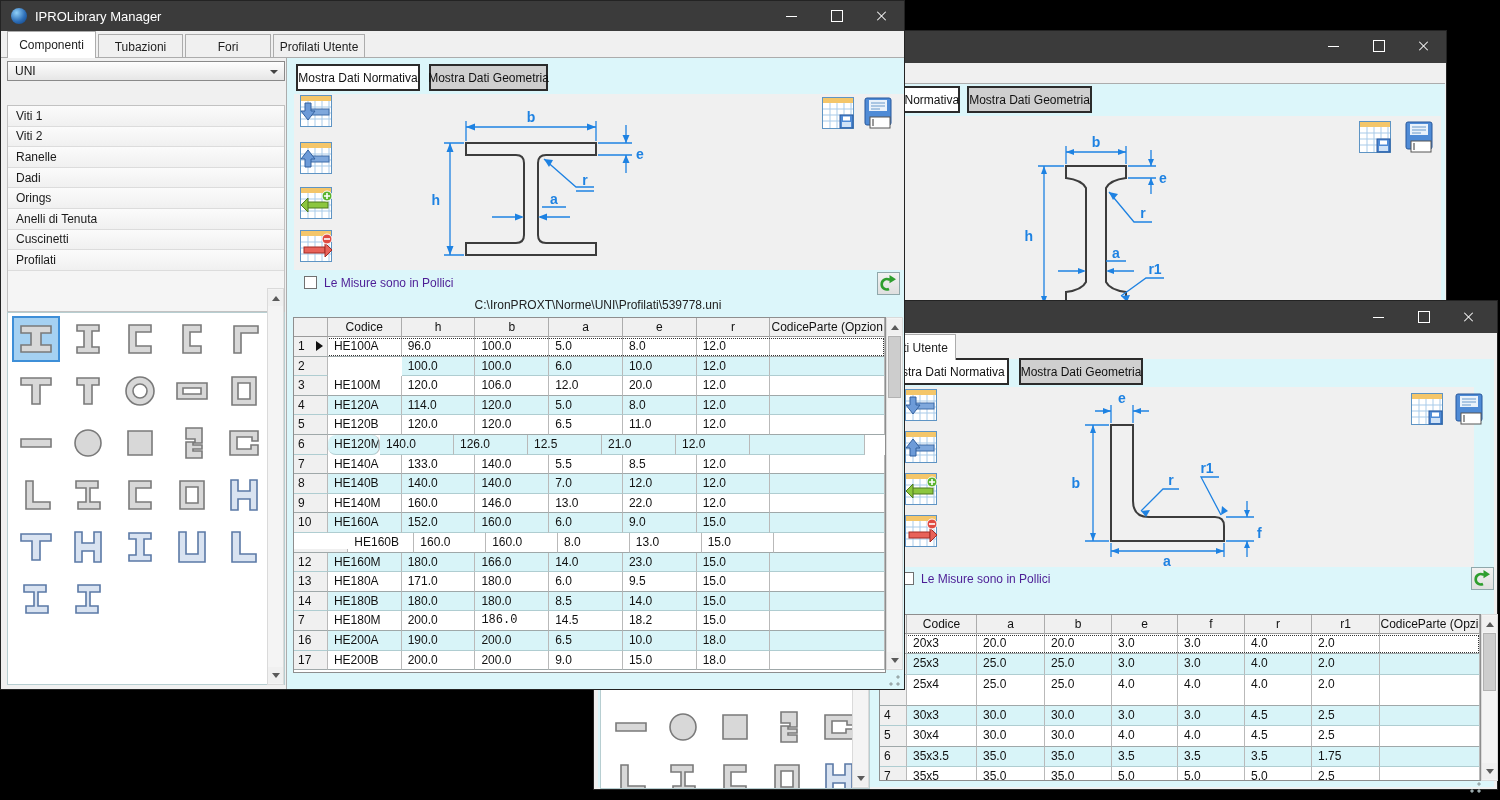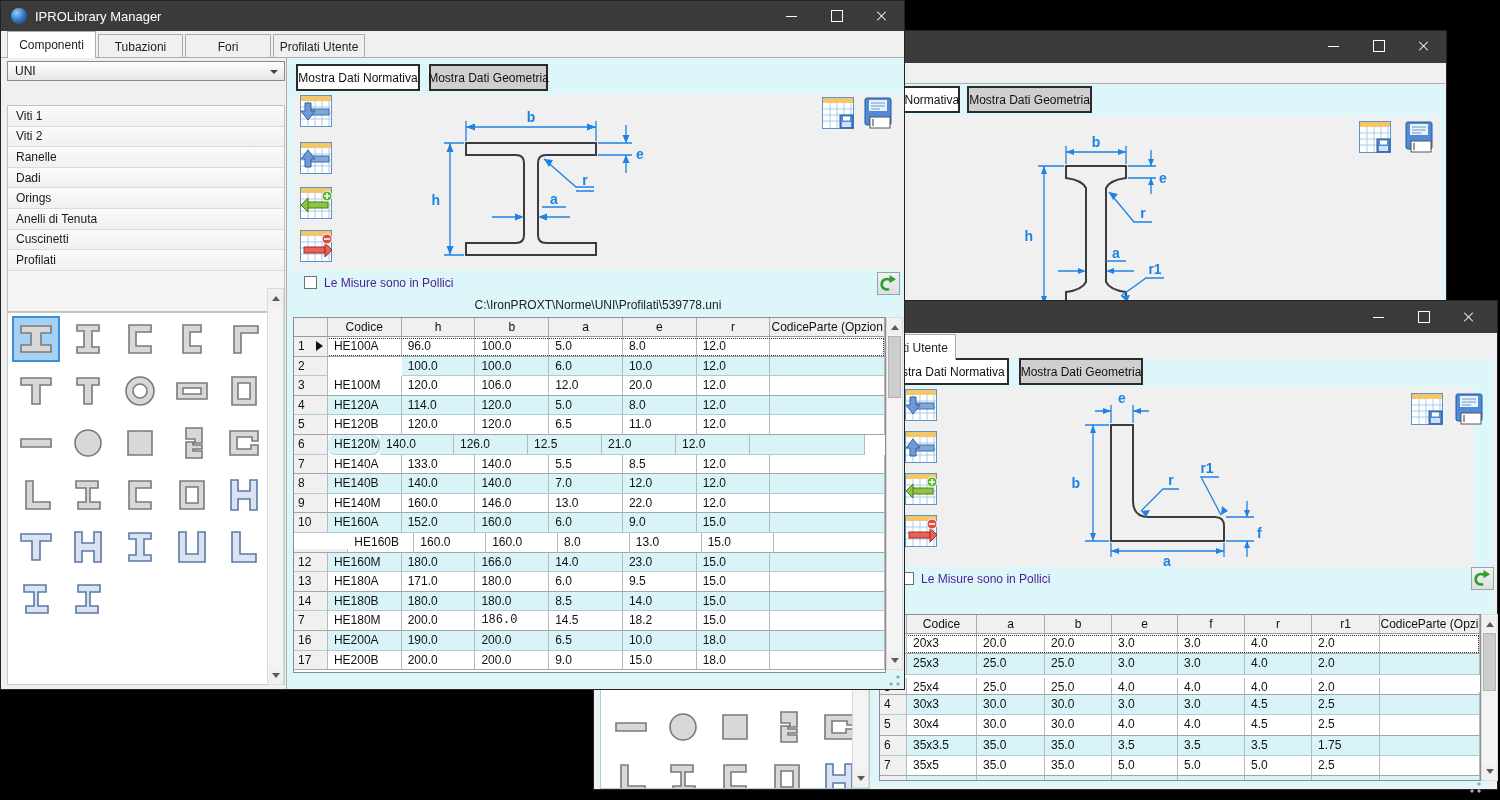--- a/index.html
+++ b/index.html
@@ -338,21 +338,21 @@
         <div class="dcell rn" style="width: 27px;">2</div>
         <div class="dcell" style="width: 70px;">25x3</div>
         <div class="dcell" style="width: 68px;">25.0</div>
         <div class="dcell" style="width: 67px;">25.0</div>
         <div class="dcell" style="width: 66px;">3.0</div>
         <div class="dcell" style="width: 67px;">3.0</div>
         <div class="dcell" style="width: 67px;">4.0</div>
         <div class="dcell" style="width: 68px;">2.0</div>
         <div class="dcell" style="width: 100px;"></div>
       </div>
-      <div class="drow" style="height: 20px; align-items: flex-end;">
+      <div class="drow" style="height: 31px;">
         <div class="dcell rn" style="width: 27px;">3</div>
         <div class="dcell" style="width: 70px;">25x4</div>
         <div class="dcell" style="width: 68px;">25.0</div>
         <div class="dcell" style="width: 67px;">25.0</div>
         <div class="dcell" style="width: 66px;">4.0</div>
         <div class="dcell" style="width: 67px;">4.0</div>
         <div class="dcell" style="width: 67px;">4.0</div>
         <div class="dcell" style="width: 68px;">2.0</div>
         <div class="dcell" style="width: 100px;"></div>
       </div>

